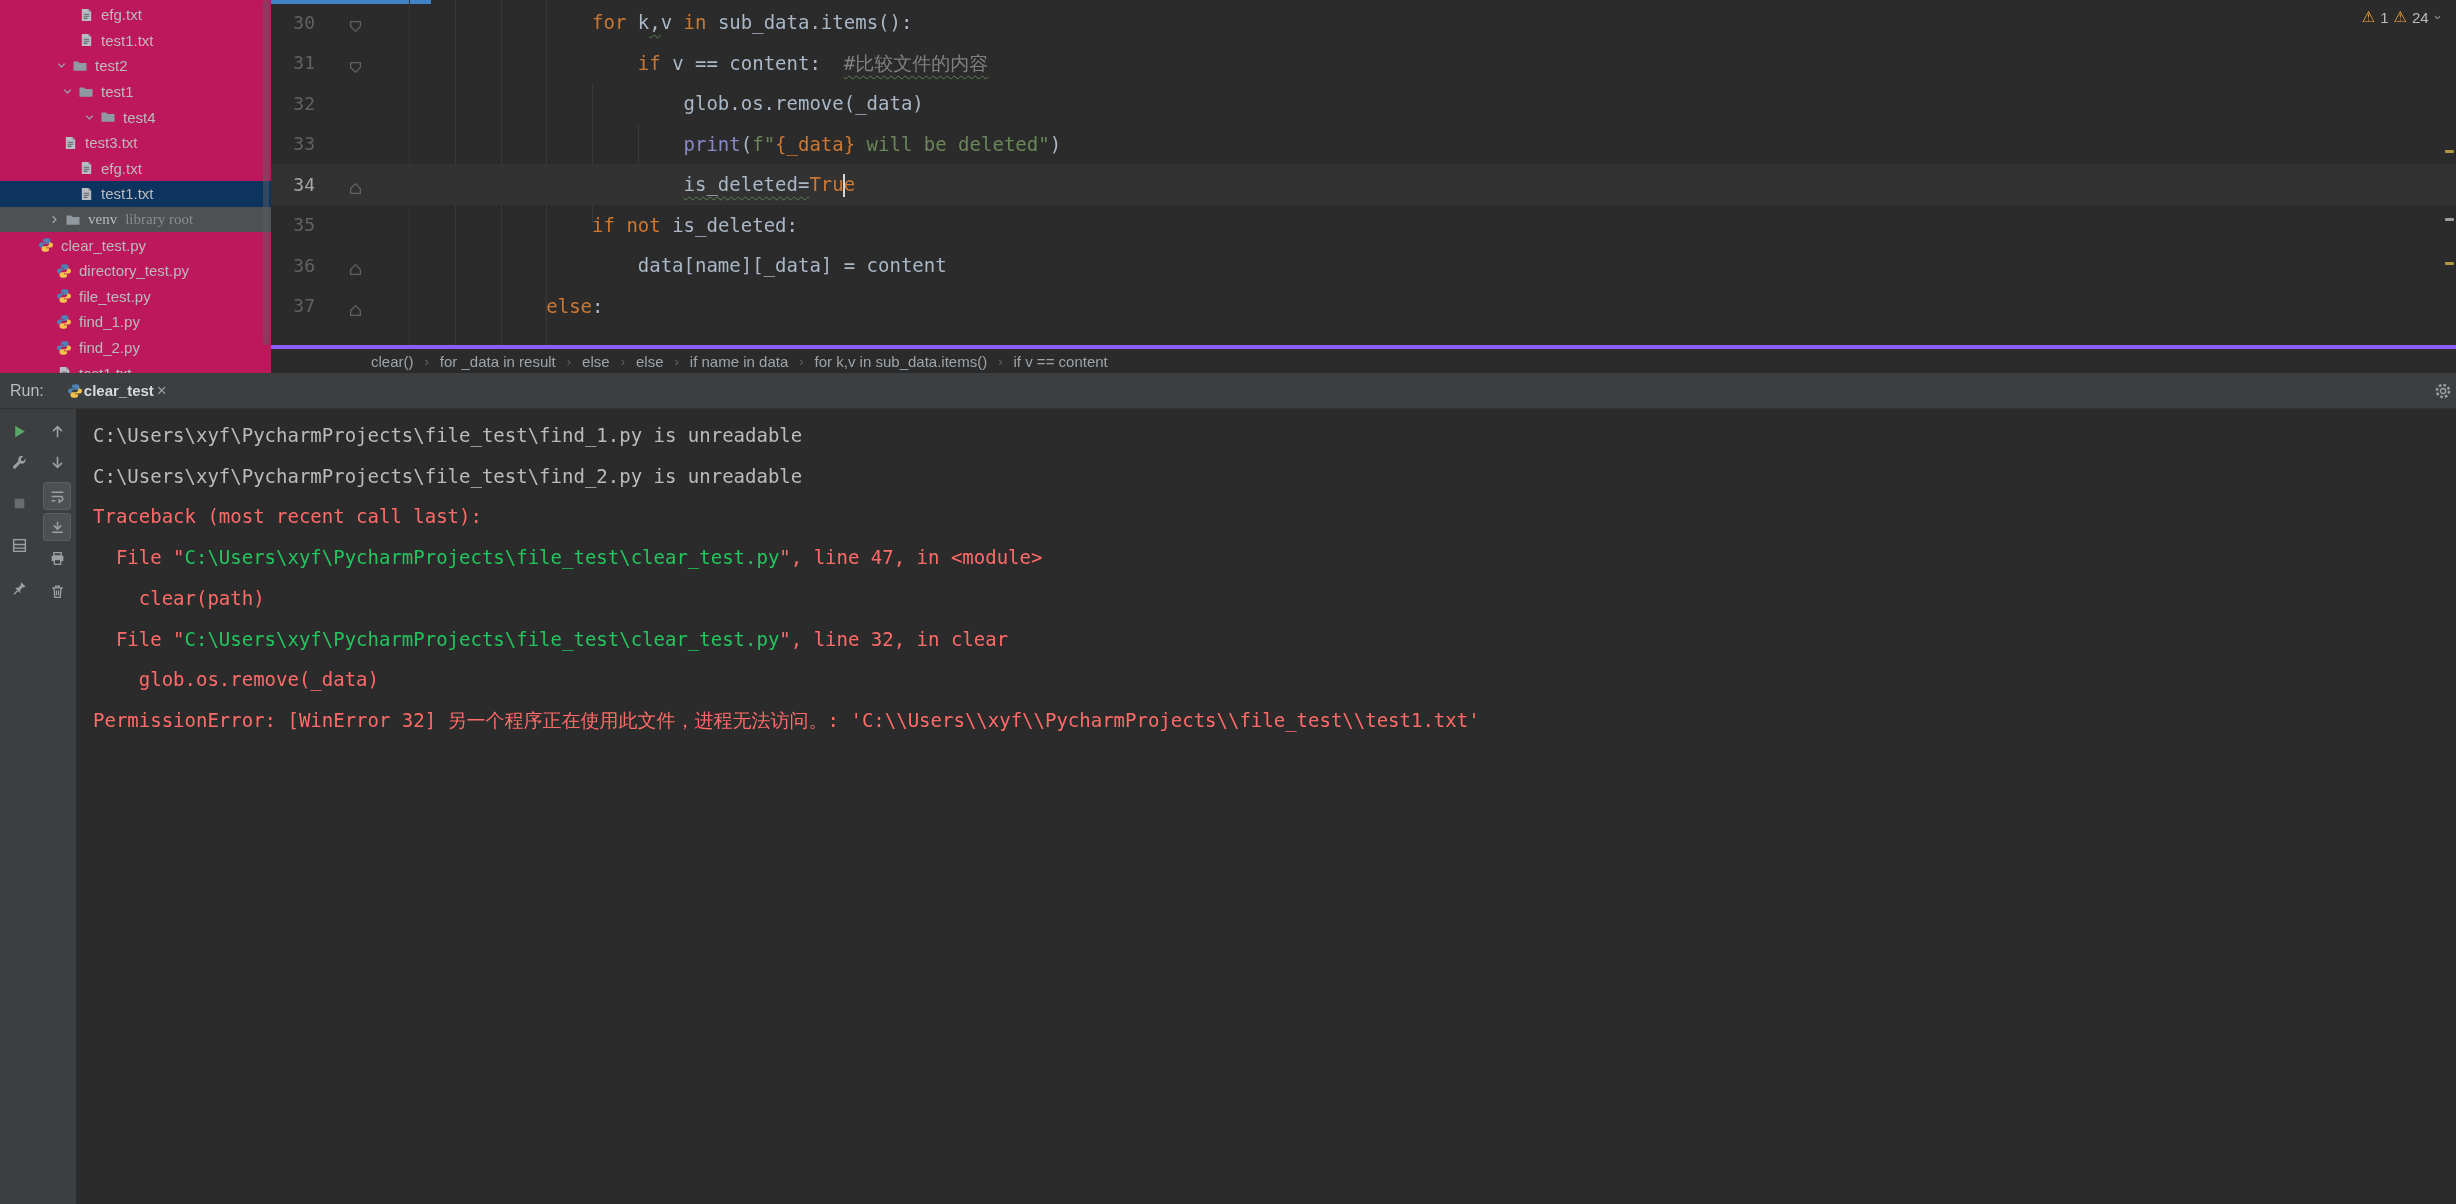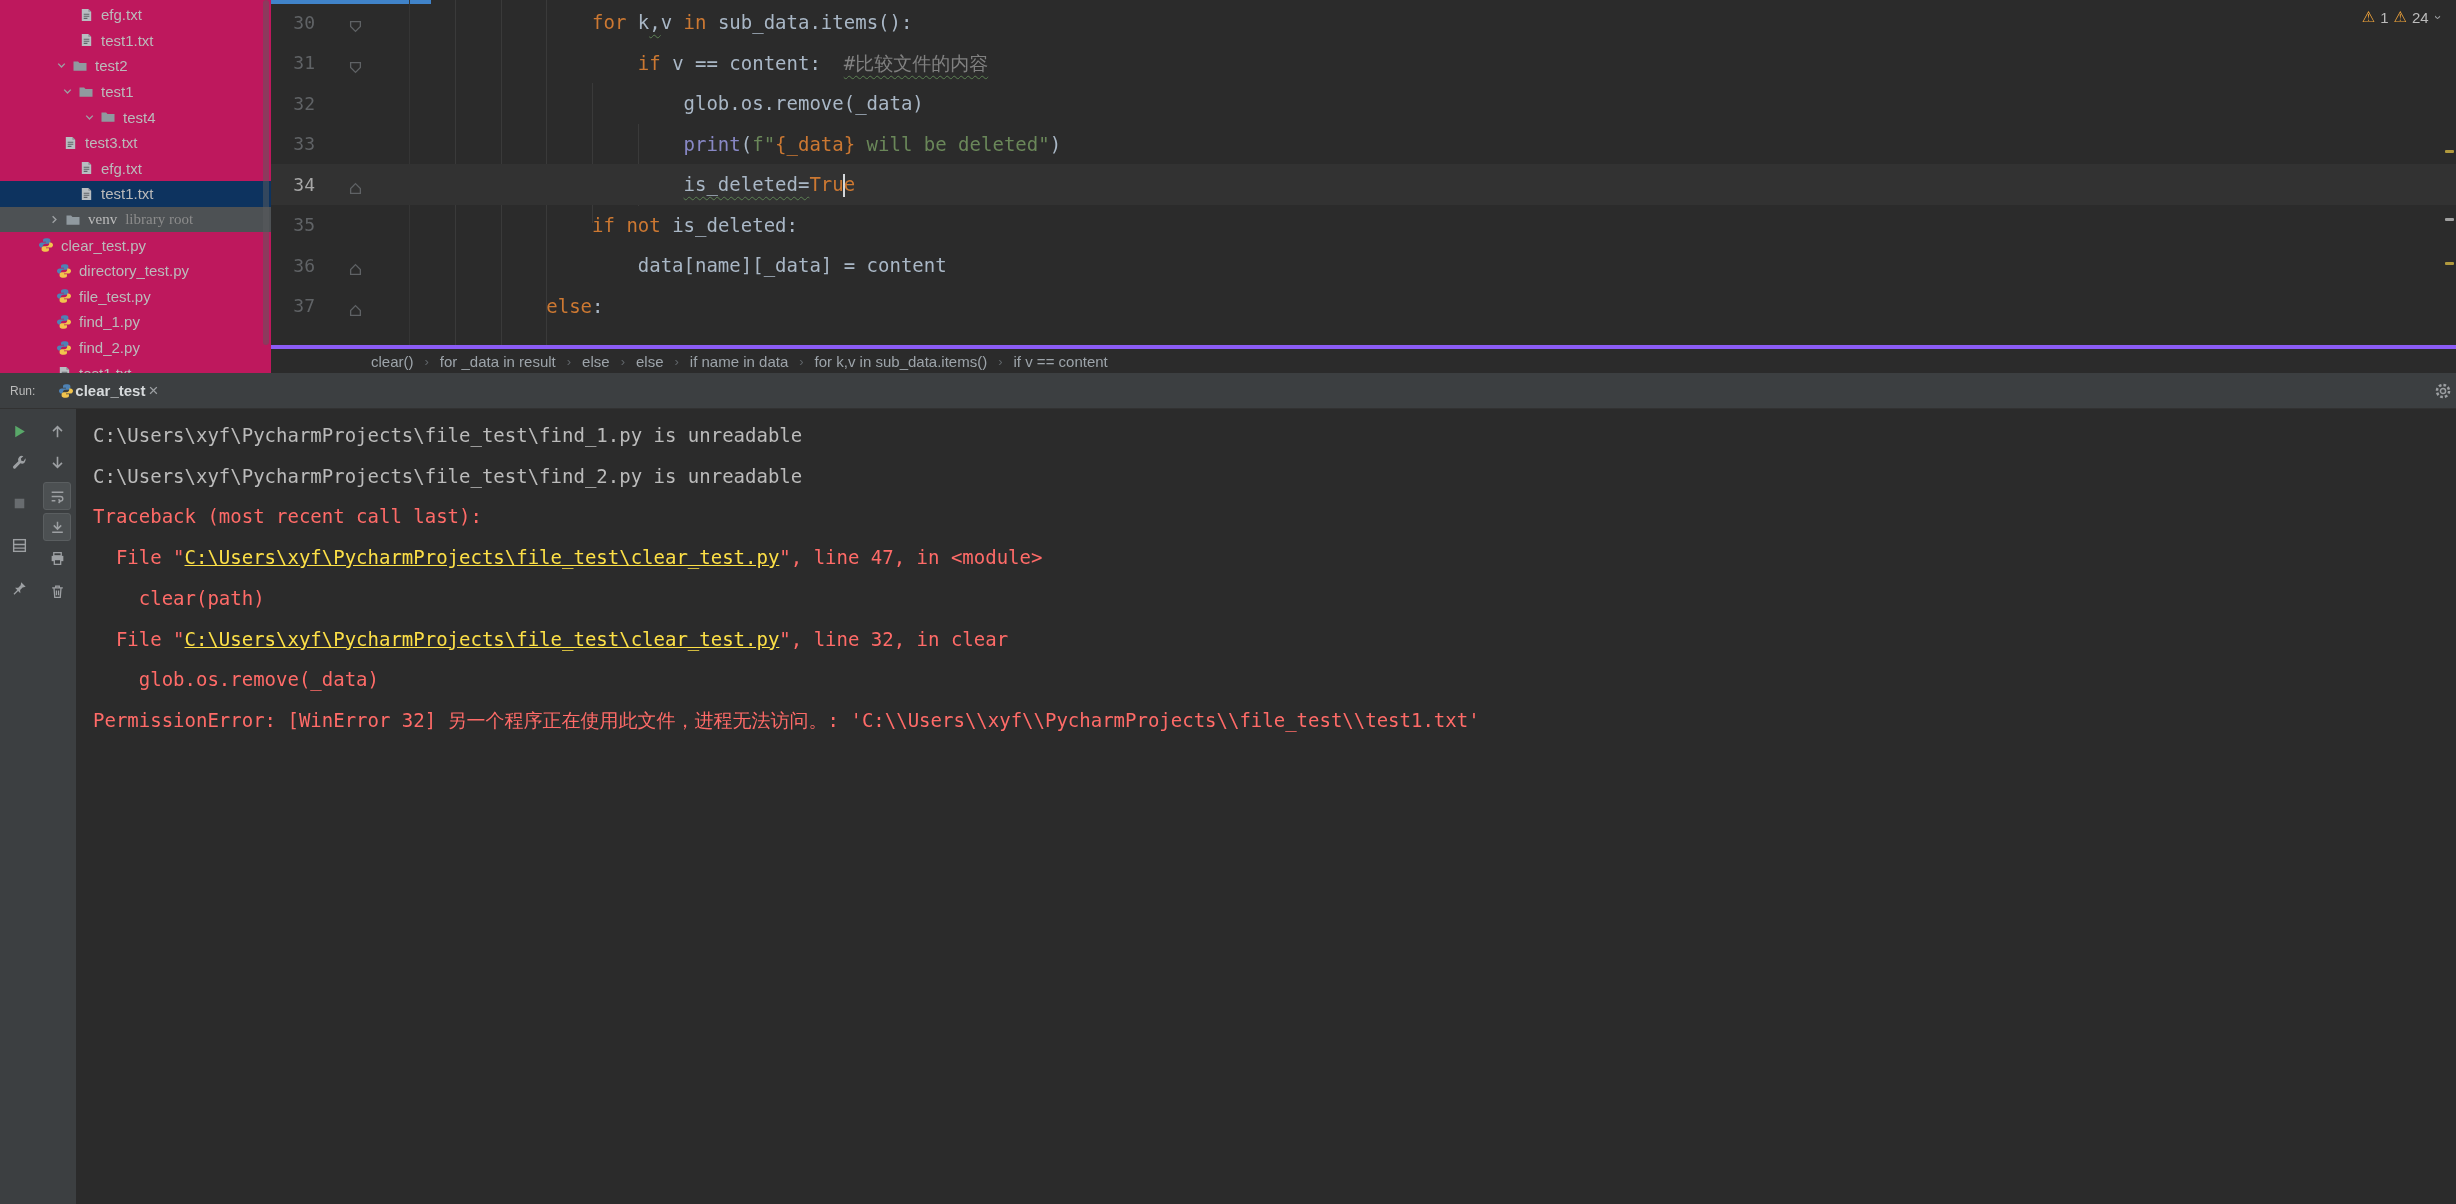--- a/index.html
+++ b/index.html
@@ -51,35 +51,35 @@
   
   .breadcrumbs{height:28px;background:#2b2b2b;border-top:4px solid #8b5cf6;display:flex;align-items:center;
                padding-left:100px;gap:11px;font-size:15px;color:#9da4aa;white-space:nowrap;overflow:hidden}
   .bc-item{cursor:pointer}
   .bc-sep{color:#5f6468;font-size:13px}
 
   
   .run-panel{grid-column:1/3;display:flex;flex-direction:column;background:#2b2b2b;min-height:0}
   .run-header{height:36px;background:#3c3f41;border-bottom:1px solid #323232;display:flex;align-items:center;
               padding:0 10px;position:relative;flex:0 0 auto}
-  .run-label{color:#bbbbbb;font-size:12px;margin-right:14px}
+  .run-label{color:#bbbbbb;font-size:16px;margin-right:14px}
   .run-tab{display:flex;align-items:center;height:100%;padding:0 8px;cursor:pointer}
   .run-tab-label{color:#d7dadc;font-size:15px;font-weight:700}
   .tab-close{color:#9da0a3;font-size:17px;margin-left:3px;cursor:pointer;line-height:1}
   .run-gear{position:absolute;right:4px;top:50%;transform:translateY(-50%);cursor:pointer}
   .run-body{flex:1;display:flex;min-height:0}
   .run-toolbar{flex:0 0 76px;background:#3c3f41;display:flex;padding-top:8px}
   .tb-col{width:38px;display:flex;flex-direction:column;align-items:center}
   .tb-btn{width:28px;height:28px;display:flex;align-items:center;justify-content:center;border-radius:3px;cursor:pointer;flex:0 0 auto}
   .tb-btn.toggled{background:#4c5052;border:1px solid #5a5e60}
   .console{flex:1;overflow:hidden;padding:6px 0 0 17px;font-family:"DejaVu Sans Mono",monospace;
            font-size:19px;line-height:40.7px;white-space:pre;color:#bbbbbb}
   .seg-err{color:#ff6b68}
   .seg-out{color:#bbbbbb}
-  .seg-link{color:#fde047;text-decoration:underline;cursor:pointer}
+  .seg-link{color:#22c55e;cursor:pointer}
 </style>
 </head>
 <body>
 
 <div class="app">
 
   <aside class="project">
     <div class="tree">
         <div class="tree-row" style="padding-left: 57px;">
           <span class="chev-spacer"></span>

